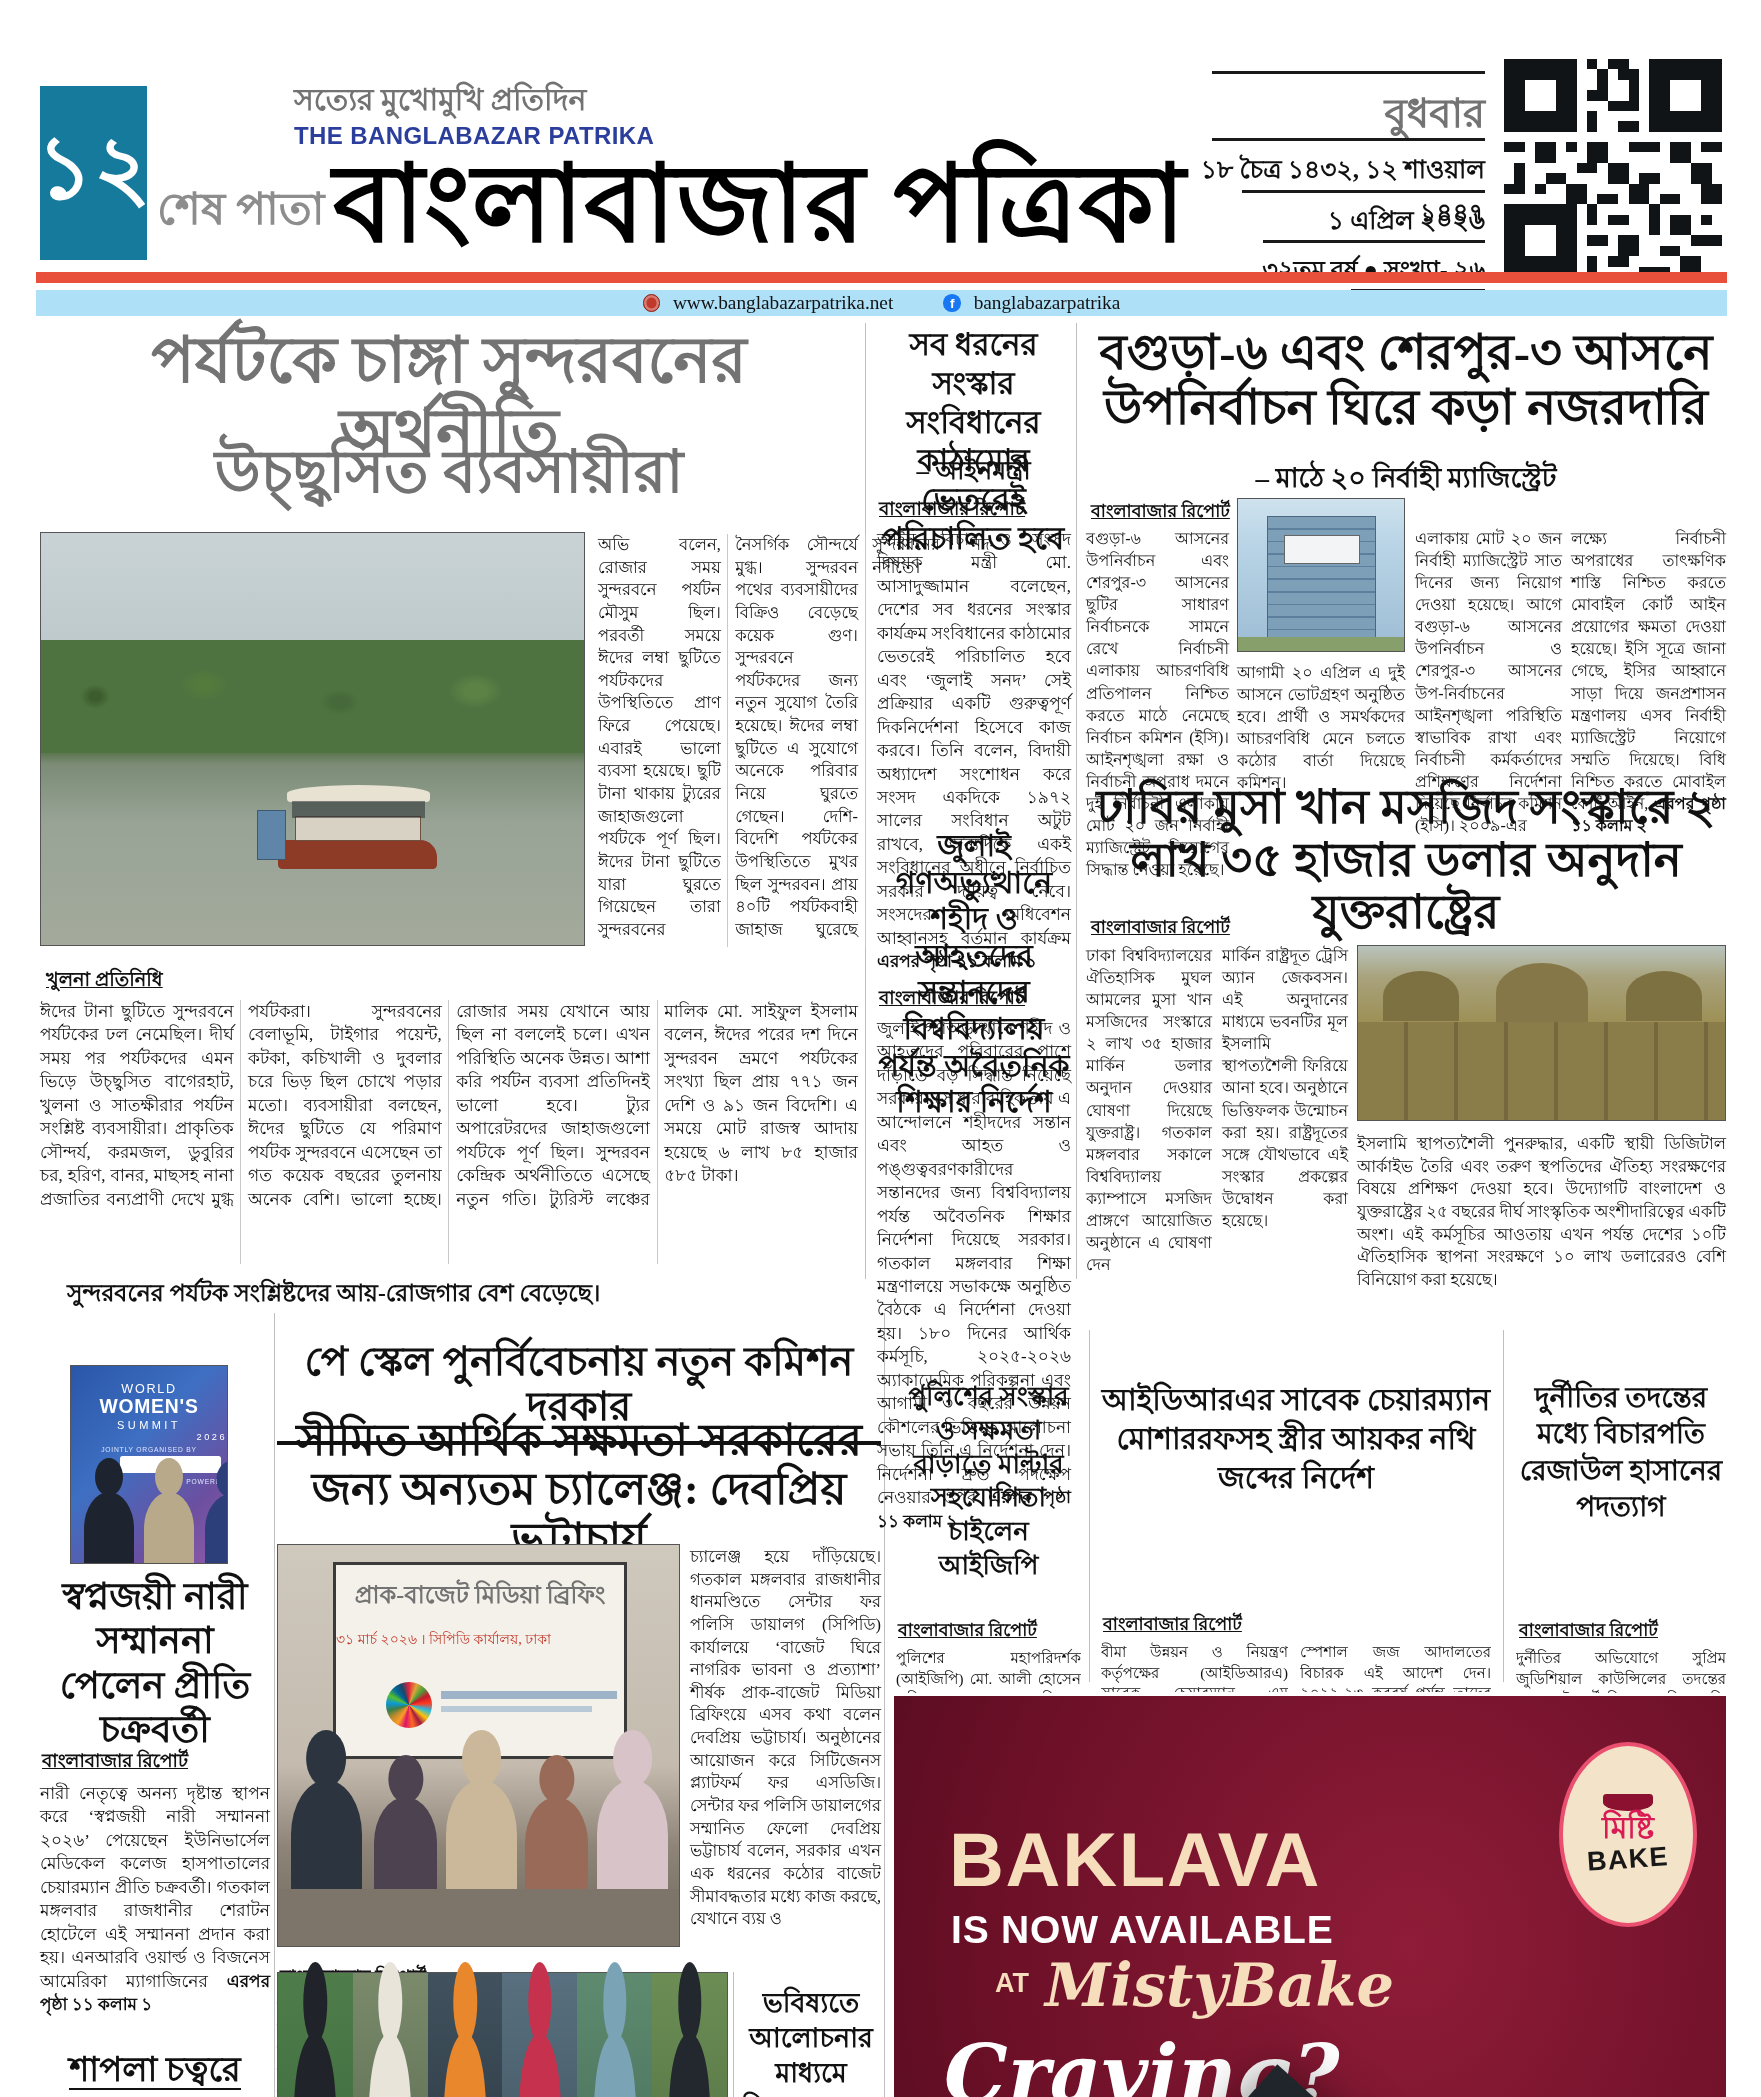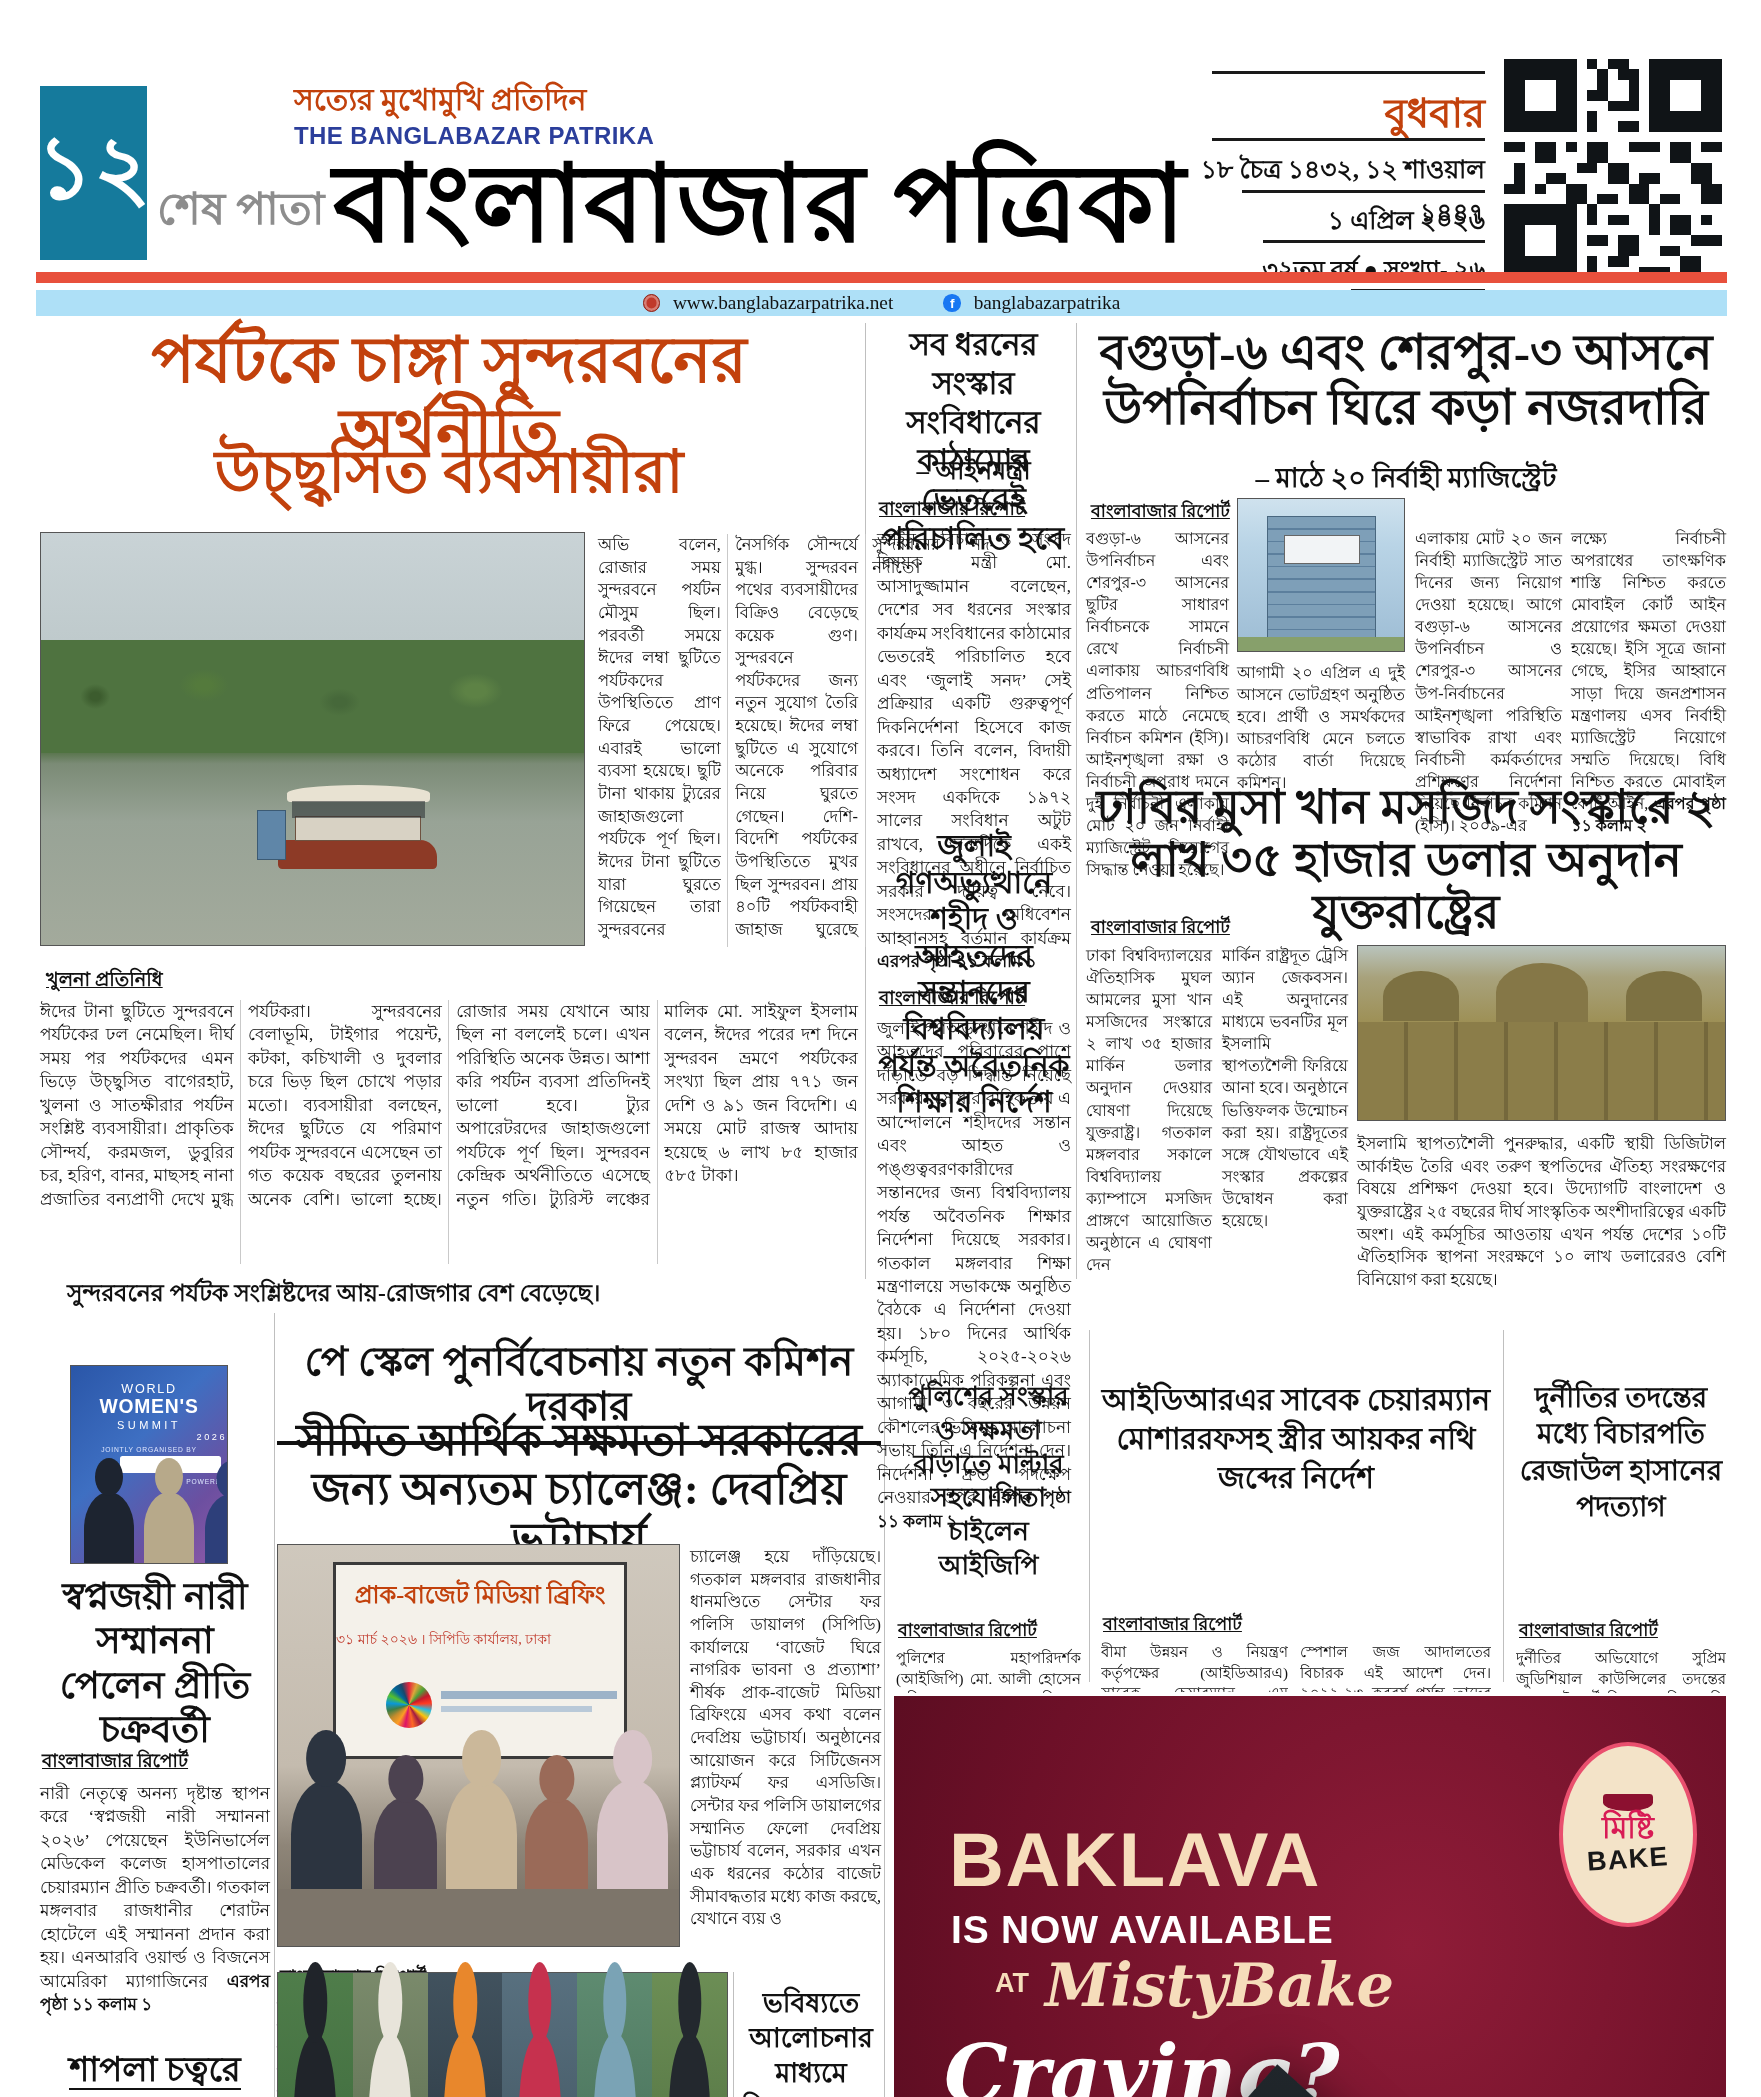--- a/index.html
+++ b/index.html
@@ -1,21 +1,21 @@
 <!DOCTYPE html>
 <html style="font-size:6.7px"><head>
 <meta charset="utf-8">
 <style>
   * { margin:0; padding:0; box-sizing:border-box; }
   html,body { background:#ffffff; }
   #page { position:relative; width:1762px; height:2643px; background:#fff; overflow:hidden;
           font-family:"Liberation Serif", serif; color:#111; }
   .abs { position:absolute; }
   .bn-head { font-weight:bold; line-height:1.12; text-align:center; }
-  .red { color:#c2410c; }
+  .red { color:#737373; }
   .byline { font-weight:bold; text-decoration:underline; font-size:19.3px; }
   .body-txt { font-size:17px; line-height:1.38; text-align:justify; }
   .jump { font-weight:bold; }
   .cols2 { column-count:2; column-gap:14.3px; column-rule:0.4px solid #c9c9c9; }
   .cols4 { column-count:4; column-gap:14.3px; column-rule:0.4px solid #c9c9c9; }
   .photo { border:1.3px solid #555; overflow:hidden; position:absolute; }
   .vrule { position:absolute; width:0.8px; background:#bfbfbf; }
   .sub-head { font-weight:bold; text-align:center; }
   
   .pageno-box { background:#157a9c; color:#fff; font-weight:bold; display:flex; align-items:center; justify-content:center; }

